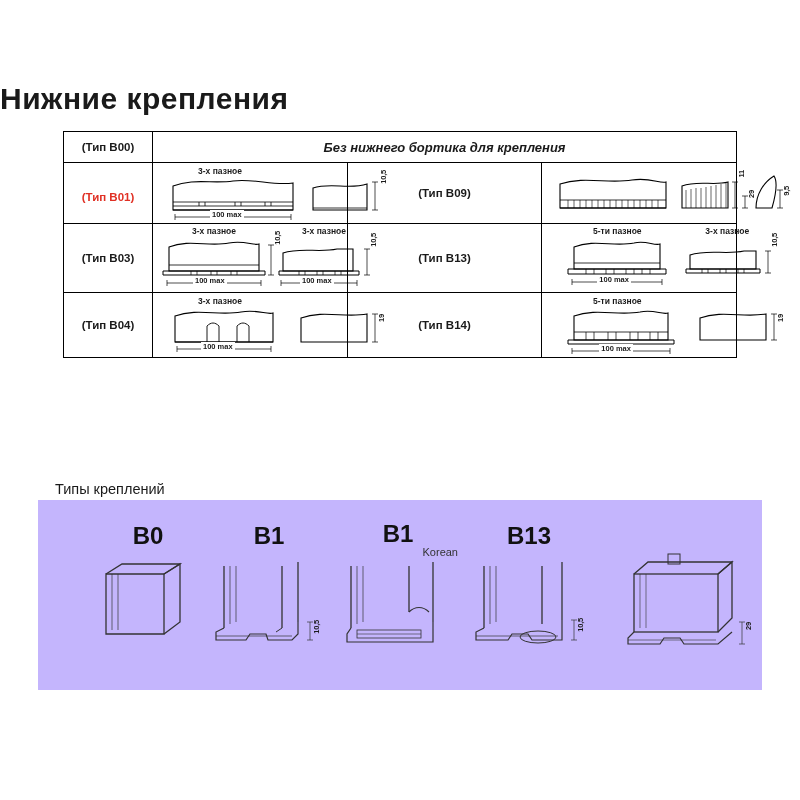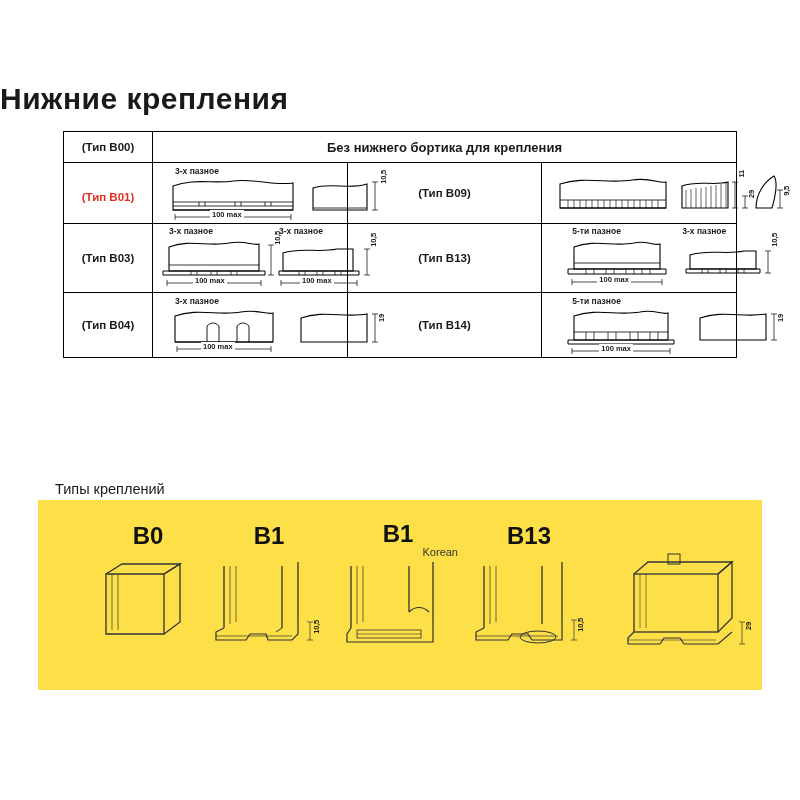--- a/index.html
+++ b/index.html
@@ -43,28 +43,30 @@
     white-space:nowrap;
   }
   .lbl.red{color:#e03024;margin-top:8px;}
   .cell-label{width:88px;height:100%;}
   .cell-draw{width:249px;}
   .row0 td{height:30px;}
   .banner{
     text-align:center;
     font-size:13px;
     font-weight:bold;
+    font-style:italic;
   }
   .rowA td{height:60px;}
   .rowB td{height:68px;}
   .rowC td{height:64px;}
 
   .cap{
     font-size:8.5px;
     font-weight:bold;
+    text-align:center;
   }
   .dimtxt{
     font-size:7.5px;
     font-weight:bold;
   }
   .vert{
     writing-mode:vertical-rl;
     transform:rotate(180deg);
     font-size:7.5px;
     font-weight:bold;
@@ -78,21 +80,21 @@
   .sec2-title{
     position:absolute;
     left:55px; top:481px;
     font-size:14.5px;
     font-weight:normal;
   }
   .panel{
     position:absolute;
     left:38px; top:500px;
     width:724px;height:190px;
-    background:#fde047;
+    background:#c4b5fd;
   }
   .btype{
     position:absolute;
     font-size:24px;
     font-weight:bold;
     color:#111;
     text-align:center;
   }
   .ksub{
     position:absolute;

